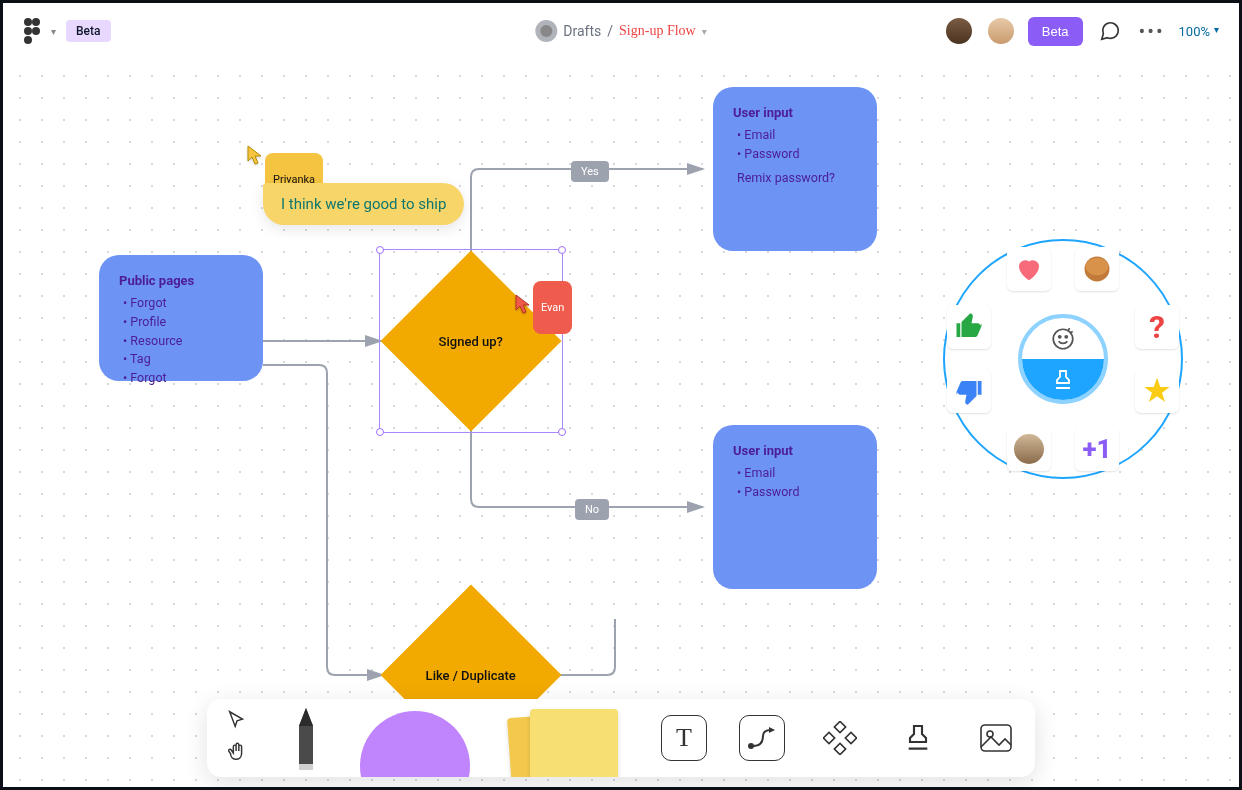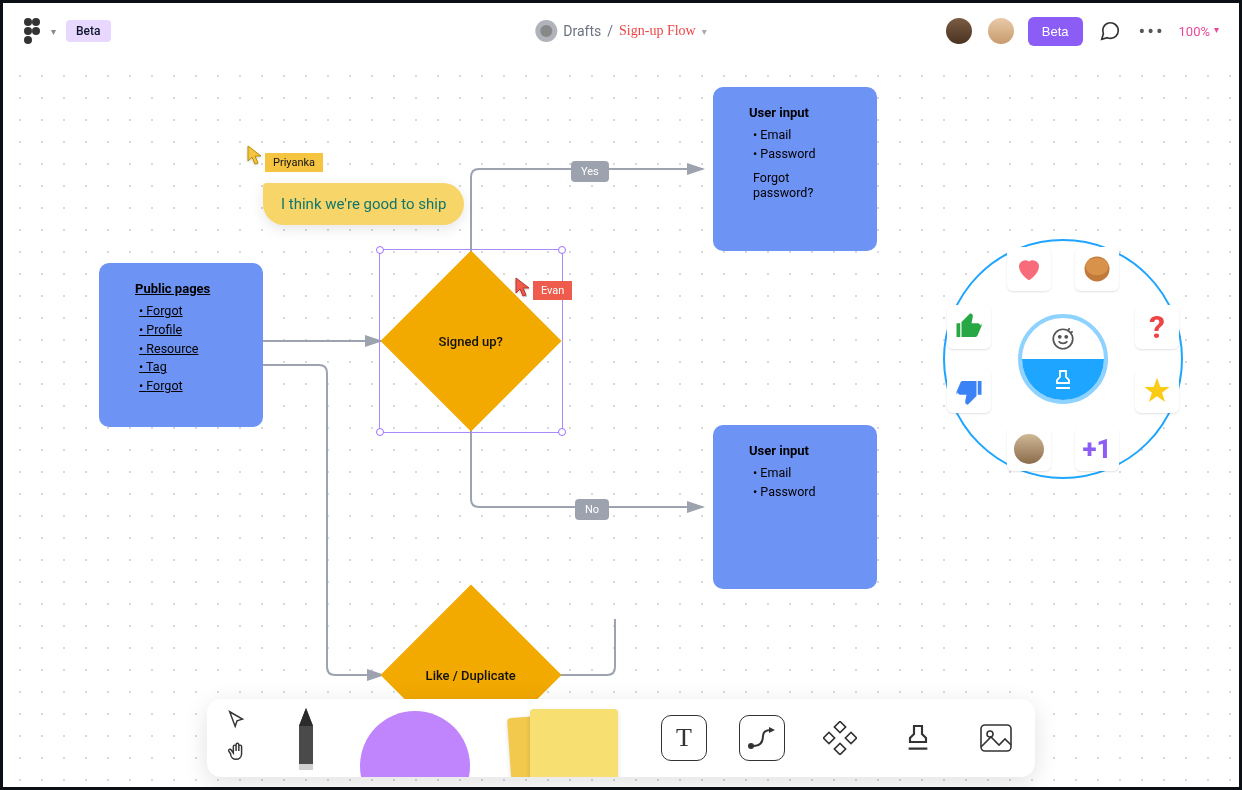--- a/index.html
+++ b/index.html
@@ -67,40 +67,41 @@
     padding: 7px 14px;
     border-radius: 6px;
     font-size: 13px;
     font-weight: 500;
     cursor: pointer;
   }
   .icon-btn {
     width: 30px; height: 30px; display:flex;align-items:center;justify-content:center;
     color:#555; cursor:pointer;
   }
-  .zoom { font-size: 13px; color: #ec4899; display:flex;align-items:flex-start;gap:4px;}
+  .zoom { font-size: 13px; color: #0369a1; display:flex;align-items:flex-start;gap:4px;}
 
   
   .canvas {
     position: absolute;
     top: 56px; left: 0; right: 0; bottom: 0;
     background-image: radial-gradient(circle, #d6d8db 1px, transparent 1px);
     background-size: 22px 22px;
     background-position: 6px 6px;
   }
   .node {
     position: absolute;
     border-radius: 10px;
     font-size: 13px;
     color: #1a1a1a;
   }
   .blue-node {
     background: #6d93f5;
-    color: #000000;
-    padding: 18px 36px;
+    color: #4c1d95;
+    padding: 18px 20px;
+    border-radius: 20px;
   }
   .blue-node .title { font-weight: 700; font-size: 13px; margin-bottom: 6px;}
   .blue-node ul { list-style: none; padding-left: 4px; }
   .blue-node li::before { content: "• "; }
   .blue-node li { font-size: 12.5px; line-height: 1.5; }
   .blue-node .link { margin-top: 6px; font-size: 12.5px; padding-left: 4px; }
 
   .diamond-wrap {
     position: absolute;
     width: 180px; height: 180px;
@@ -148,22 +149,22 @@
 
   
   .cursor {
     position: absolute;
     display: flex;
     align-items: flex-start;
   }
   .cursor svg { filter: drop-shadow(0 1px 1px rgba(0,0,0,.2));}
   .cursor .tag {
     font-size: 11px;
-    padding: 3px 8px;
-    border-radius: 0;
+    padding: 20px 8px;
+    border-radius: 8px;
     color: #111;
     margin-left: 2px;
     margin-top: 8px;
   }
   .comment-bubble {
     position: absolute;
     padding: 12px 18px;
     border-radius: 24px;
     font-size: 15px;
     box-shadow: 0 4px 14px rgba(0,0,0,0.1);
@@ -317,21 +318,21 @@
     <path d="M468 370 L468 440 Q468 448 476 448 L700 448" stroke="#9ca3af" stroke-width="2" fill="none" marker-end="url(#arrow)"></path>
 
     <path d="M260 306 L316 306 Q324 306 324 314 L324 608 Q324 616 332 616 L380 616" stroke="#9ca3af" stroke-width="2" fill="none" marker-end="url(#arrow)"></path>
 
     <path d="M556 616 L604 616 Q612 616 612 608 L612 560" stroke="#9ca3af" stroke-width="2" fill="none"></path>
   </svg>
 
   <div class="arrow-label" style="top:102px; left:568px;">Yes</div>
   <div class="arrow-label" style="top:440px; left:572px;">No</div>
 
-  <div class="node blue-node" style="top:204px; left:96px; width:164px; height:164px;text-decoration:underline;">
+  <div class="node blue-node" style="top:196px; left:96px; width:164px; height:126px;">
     <div class="title">Public pages</div>
     <ul>
       <li>Forgot</li>
       <li>Profile</li>
       <li>Resource</li>
       <li>Tag</li>
       <li>Forgot</li>
     </ul>
   </div>
 
@@ -352,21 +353,21 @@
         <span>Like / Duplicate</span>
       </div>
   </div>
 
   <div class="node blue-node" style="top:28px; left:710px; width:164px; height:164px;">
     <div class="title">User input</div>
     <ul>
       <li>Email</li>
       <li>Password</li>
     </ul>
-    <div class="link">Forgot password?</div>
+    <div class="link">Remix password?</div>
   </div>
 
   <div class="node blue-node" style="top:366px; left:710px; width:164px; height:164px;">
     <div class="title">User input</div>
     <ul>
       <li>Email</li>
       <li>Password</li>
     </ul>
   </div>
 

